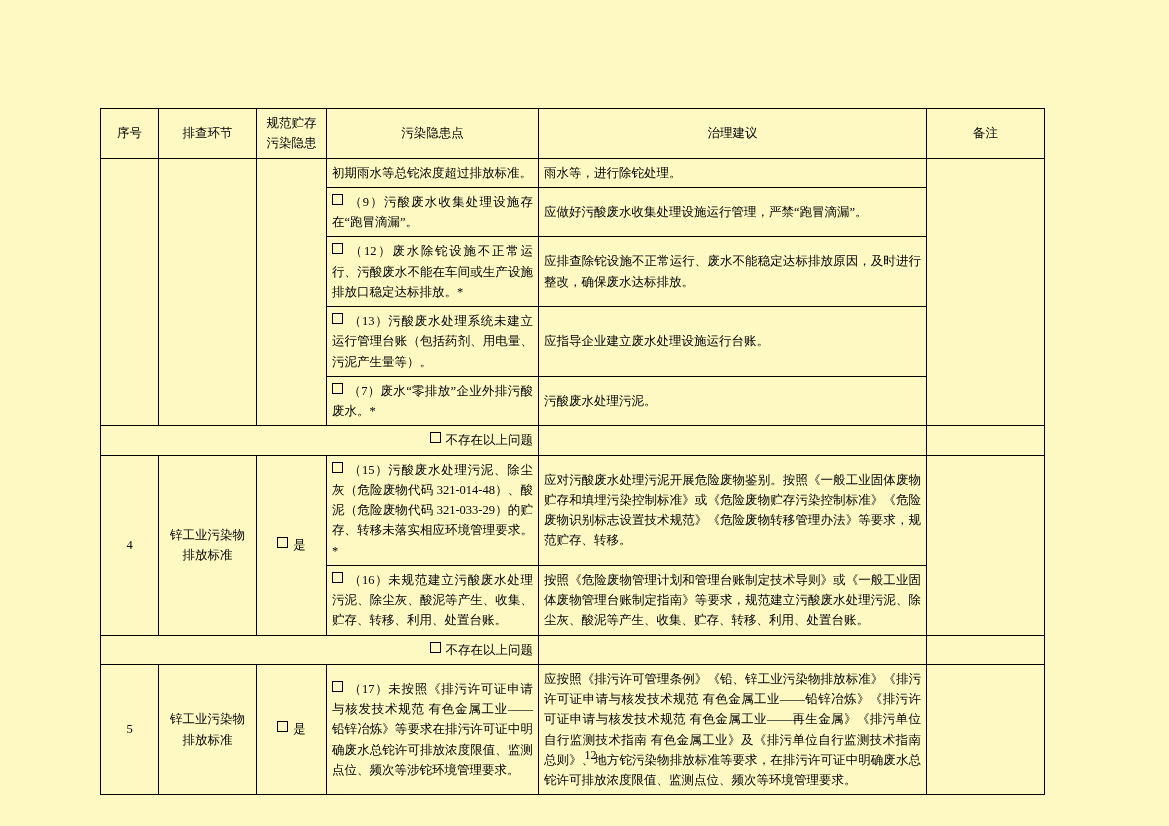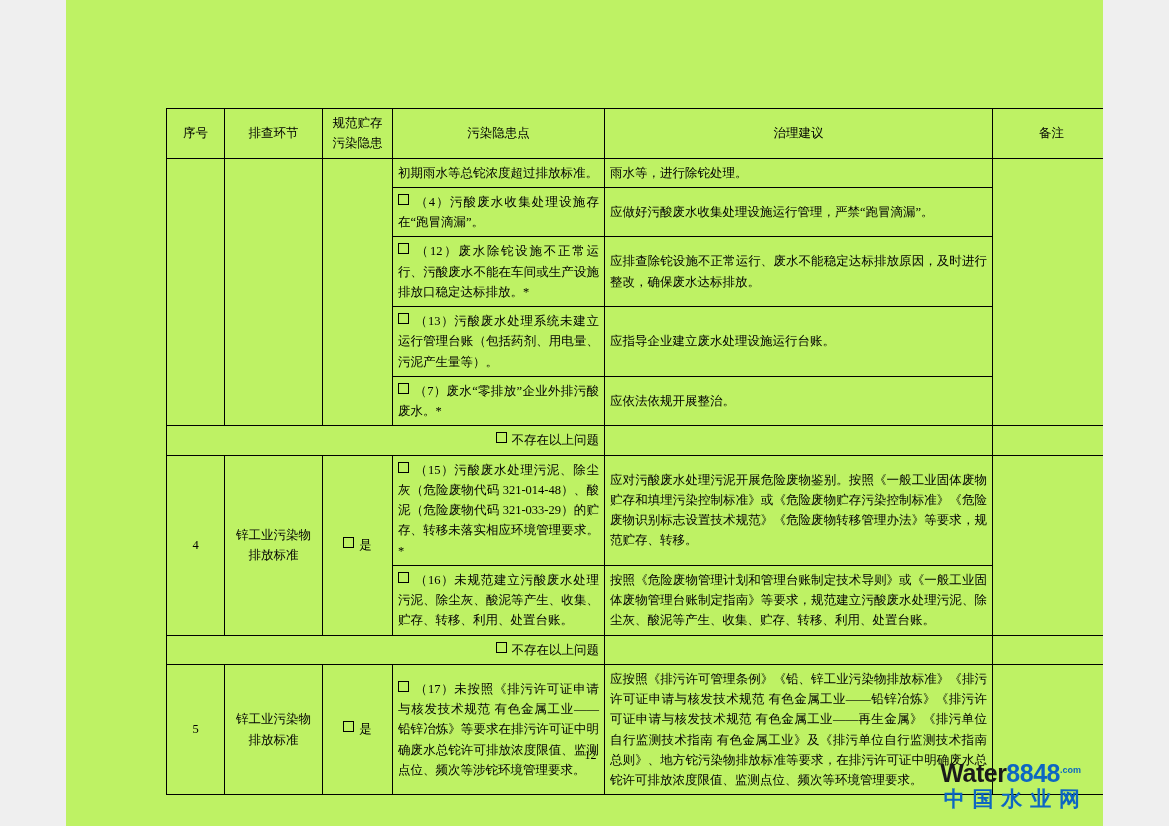--- a/index.html
+++ b/index.html
@@ -5,23 +5,23 @@
   html, body {
     margin: 0;
     padding: 0;
     background: #efefef;
   }
   body {
     font-family: "Liberation Serif", "DejaVu Serif", serif;
   }
   .page {
     position: relative;
-    width: 1037px;
+    width: 1169px;
     height: 826px;
-    background: #bef264;
+    background: #fef9c3;
     margin: 0 auto;
     box-sizing: border-box;
     overflow: hidden;
   }
   .doc-table {
     position: absolute;
     left: 100px;
     top: 108px;
     width: 944px;
     border-collapse: collapse;
@@ -143,34 +143,34 @@
 
       <tr>
         <td class="c-center" rowspan="5"></td>
         <td class="c-center" rowspan="5"></td>
         <td class="c-center" rowspan="5"></td>
         <td class="c-just cell-risk">初期雨水等总铊浓度超过排放标准。</td>
         <td class="c-just cell-advice">雨水等，进行除铊处理。</td>
         <td rowspan="5"></td>
       </tr>
       <tr>
-        <td class="c-just cell-risk"><span class="checkbox-inline"></span><span>（4）污酸废水收集处理设施存在“跑冒滴漏”。</span></td>
+        <td class="c-just cell-risk"><span class="checkbox-inline"></span><span>（9）污酸废水收集处理设施存在“跑冒滴漏”。</span></td>
         <td class="c-just cell-advice">应做好污酸废水收集处理设施运行管理，严禁“跑冒滴漏”。</td>
       </tr>
       <tr>
         <td class="c-just cell-risk"><span class="checkbox-inline"></span><span>（12）废水除铊设施不正常运行、污酸废水不能在车间或生产设施排放口稳定达标排放。*</span></td>
         <td class="c-just cell-advice">应排查除铊设施不正常运行、废水不能稳定达标排放原因，及时进行整改，确保废水达标排放。</td>
       </tr>
       <tr>
         <td class="c-just cell-risk"><span class="checkbox-inline"></span><span>（13）污酸废水处理系统未建立运行管理台账（包括药剂、用电量、污泥产生量等）。</span></td>
         <td class="c-just cell-advice">应指导企业建立废水处理设施运行台账。</td>
       </tr>
       <tr>
         <td class="c-just cell-risk"><span class="checkbox-inline"></span><span>（7）废水“零排放”企业外排污酸废水。*</span></td>
-        <td class="c-just cell-advice">应依法依规开展整治。</td>
+        <td class="c-just cell-advice">污酸废水处理污泥。</td>
       </tr>
 
       <tr>
         <td class="full-row-cell" colspan="4"><span class="checkbox-inline"></span><span>不存在以上问题</span></td>
         <td></td>
         <td></td>
       </tr>
 
       <tr>
         <td class="c-center" rowspan="2">4</td>
@@ -197,18 +197,14 @@
         <td class="c-center"><span class="checkbox-inline"></span><span>是</span></td>
         <td class="c-just cell-risk"><span class="checkbox-inline"></span><span>（17）未按照《排污许可证申请与核发技术规范 有色金属工业——铅锌冶炼》等要求在排污许可证中明确废水总铊许可排放浓度限值、监测点位、频次等涉铊环境管理要求。</span></td>
         <td class="c-just cell-advice">应按照《排污许可管理条例》《铅、锌工业污染物排放标准》《排污许可证申请与核发技术规范 有色金属工业——铅锌冶炼》《排污许可证申请与核发技术规范 有色金属工业——再生金属》《排污单位自行监测技术指南 有色金属工业》及《排污单位自行监测技术指南 总则》、地方铊污染物排放标准等要求，在排污许可证中明确废水总铊许可排放浓度限值、监测点位、频次等环境管理要求。</td>
         <td></td>
       </tr>
     </tbody>
   </table>
 
   <div class="page-number">12</div>
 
-  <div class="watermark">
-    <div class="wm-line1"><span>Water</span><span class="blue">8848</span><span class="wm-sup">.com</span></div>
-    <div class="wm-line2">中 国 水 业 网</div>
-  </div>
 
 </div>
 
 </body></html>

